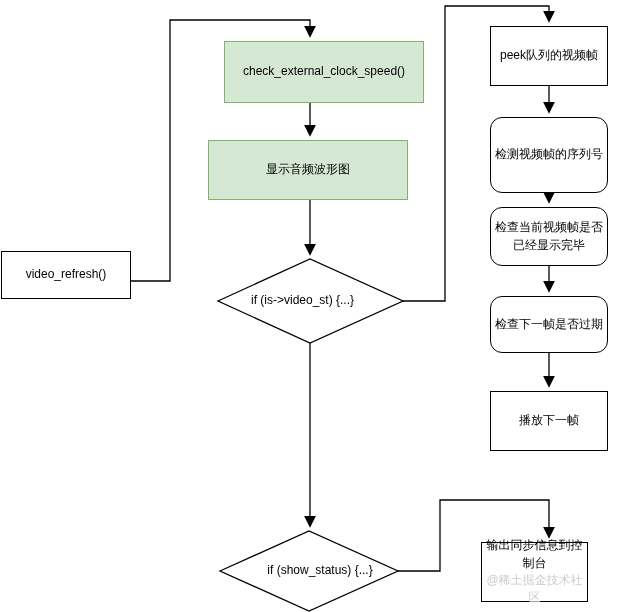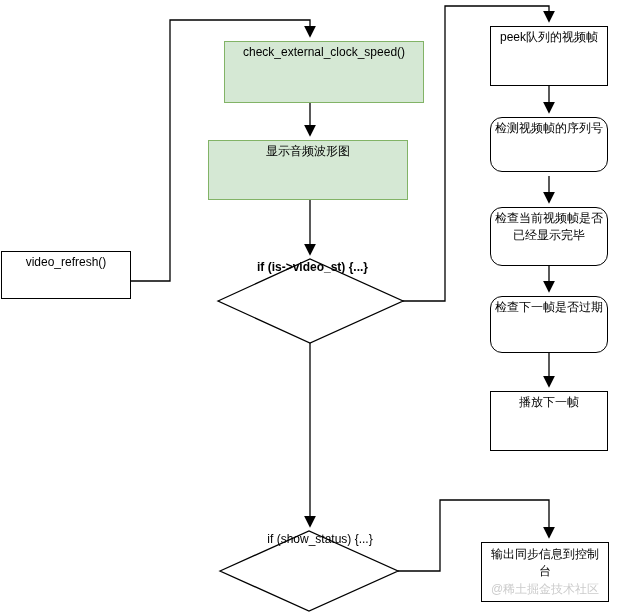--- a/index.html
+++ b/index.html
@@ -18,45 +18,46 @@
     font-family:"Liberation Sans","DejaVu Sans",sans-serif;
     font-size:12px;
     color:#000;
     overflow:hidden;
   }
   .overlay{position:absolute;left:0;top:0;width:621px;height:612px;}
   .node{
     position:absolute;
     box-sizing:border-box;
     display:flex;
+    align-items:center;
     justify-content:center;
     text-align:center;
     background:var(--node-fill);
     border:1px solid var(--node-border);
     line-height:1.45;
     padding:2px 4px;
   }
   .node.green{background:var(--green-fill);border-color:var(--green-border);}
   .node.rounded{border-radius:12px;}
   .node.noborder{border:none;background:transparent;padding:0;}
   .node.col{flex-direction:column;}
   .watermark{color:var(--watermark);}
 
   
   #n-check-clock   {left:224px;top:41px; width:200px;height:62px;}
   #n-waveform      {left:208px;top:140px;width:200px;height:60px;}
   #n-video-refresh {left:1px;  top:251px;width:130px;height:48px;}
-  #n-if-video-st   {left:220px;top:259px;width:185px;height:84px;font-weight:bold;}
+  #n-if-video-st   {left:210px;top:259px;width:185px;height:84px;}
   #n-if-show-status{left:231px;top:531px;width:178px;height:80px;}
   #n-peek          {left:490px;top:26px; width:118px;height:60px;}
-  #n-serial        {left:490px;top:117px;width:118px;height:55px;}
+  #n-serial        {left:490px;top:117px;width:118px;height:76px;}
   #n-current-done  {left:490px;top:207px;width:118px;height:59px;}
   #n-next-expired  {left:490px;top:296px;width:118px;height:57px;}
   #n-play-next     {left:490px;top:391px;width:118px;height:60px;}
-  #n-output        {left:481px;top:542px;width:128px;height:60px;}
+  #n-output        {left:481px;top:542px;width:107px;height:60px;}
 </style>
 </head>
 <body>
 
 <div class="canvas">
 
   <svg class="overlay" width="621" height="612" viewBox="0 0 621 612" fill="none">
     <defs>
       <marker id="arrow" viewBox="0 0 10 10" refX="8.5" refY="5" markerWidth="9" markerHeight="9" orient="auto-start-reverse">
         <path d="M0,0 L10,5 L0,10 z" fill="#000000"></path>

